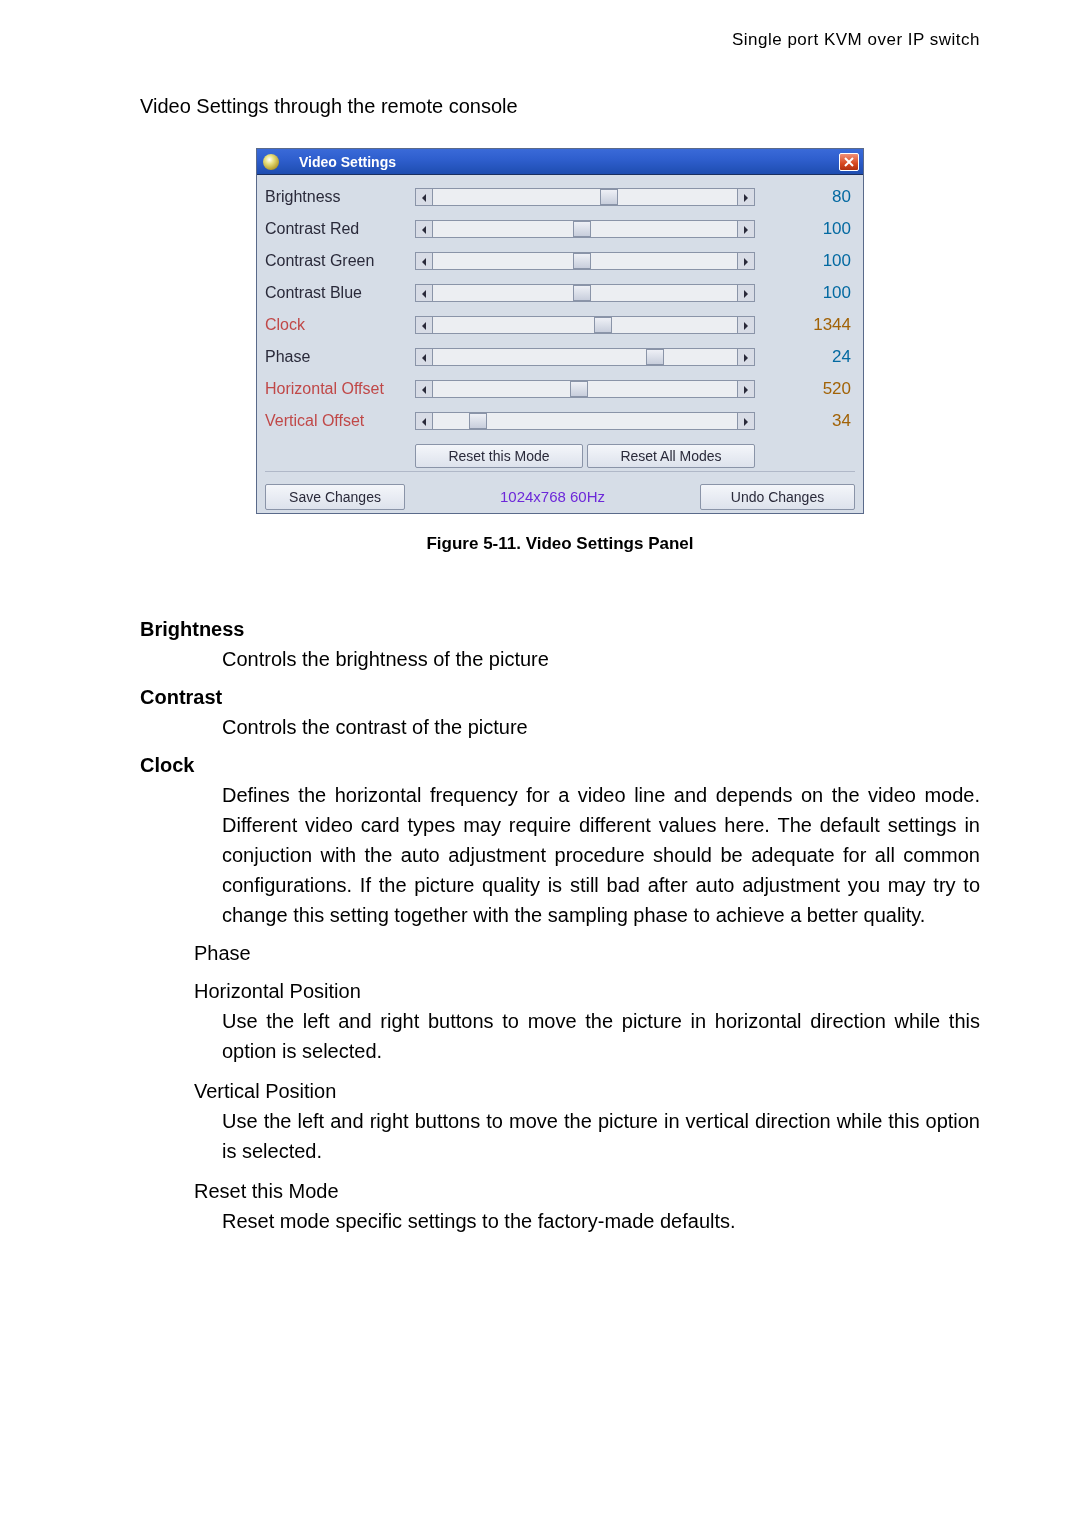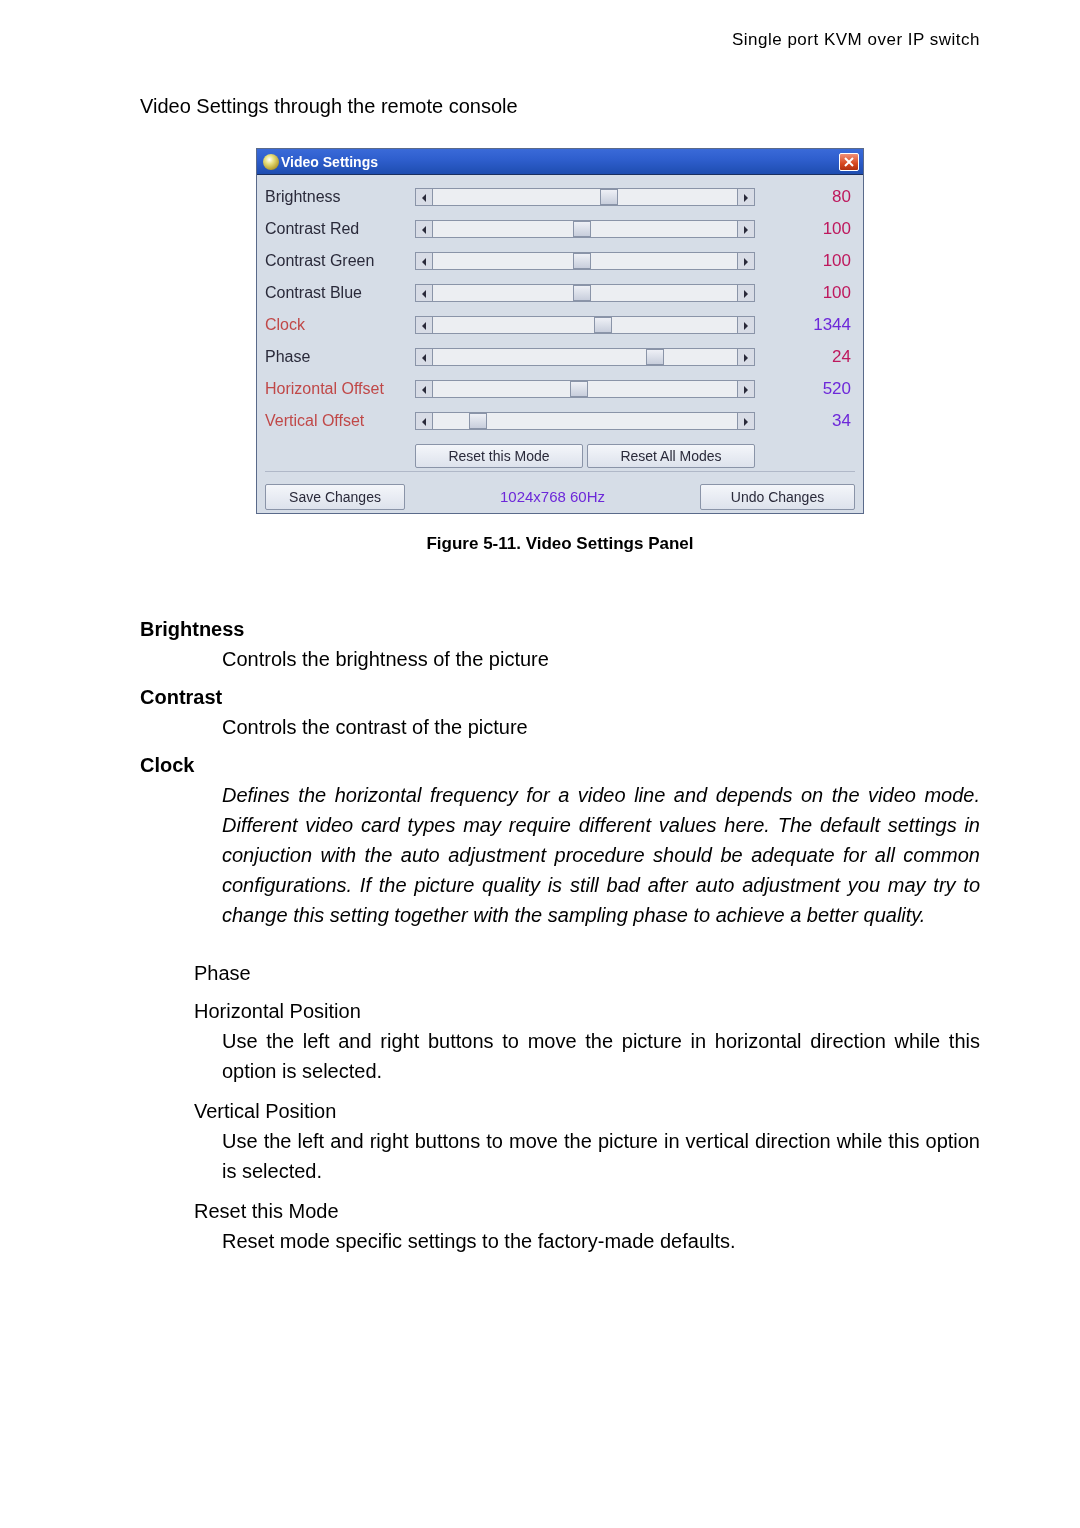--- a/index.html
+++ b/index.html
@@ -43,21 +43,21 @@
     background: linear-gradient(to bottom, #3a6ad8 0%, #2f5fce 40%, #1e4db0 100%);
     display: flex;
     align-items: center;
     justify-content: space-between;
     padding: 0 4px 0 6px;
     border-bottom: 1px solid #1a2f60;
   }
   .title-left {
     display: flex;
     align-items: flex-start;
-    gap: 2px;
+    gap: 20px;
   }
   .title-icon {
     width: 16px; height: 16px;
     background: radial-gradient(circle at 40% 35%, #fff 0%, #e8e080 30%, #b8a030 70%, #6b5a10 100%);
     border-radius: 50%;
   }
   .title-text {
     color: #fff;
     font-size: 14px;
     font-weight: bold;
@@ -116,24 +116,24 @@
     position: absolute;
     top: 0; bottom: 0;
     width: 18px;
     background: linear-gradient(to bottom, #eef0f6 0%, #c8cedc 100%);
     border: 1px solid #8a94a8;
   }
   .row-value {
     width: 90px;
     text-align: right;
     font-size: 17px;
-    color: #be185d;
+    color: #0369a1;
     padding-right: 4px;
   }
-  .row-value.red { color: #6d28d9; }
+  .row-value.red { color: #a16207; }
 
   .btn-row {
     display: flex;
     margin-top: 4px;
     height: 30px;
     align-items: center;
   }
   .btn-row .spacer-left { width: 150px; }
   .mode-btns {
     flex: 1;
@@ -201,22 +201,21 @@
     font-weight: bold;
     margin-top: 6px;
   }
   .def-short {
     padding-left: 82px;
     margin-bottom: 8px;
   }
   .def-long {
     padding-left: 82px;
     text-align: justify;
-    margin-bottom: 28px;
-    font-style: italic;
+    margin-bottom: 8px;
   }
   .sub-term {
     padding-left: 54px;
     margin-top: 8px;
   }
   .sub-def {
     padding-left: 82px;
     text-align: justify;
     margin-bottom: 10px;
   }

